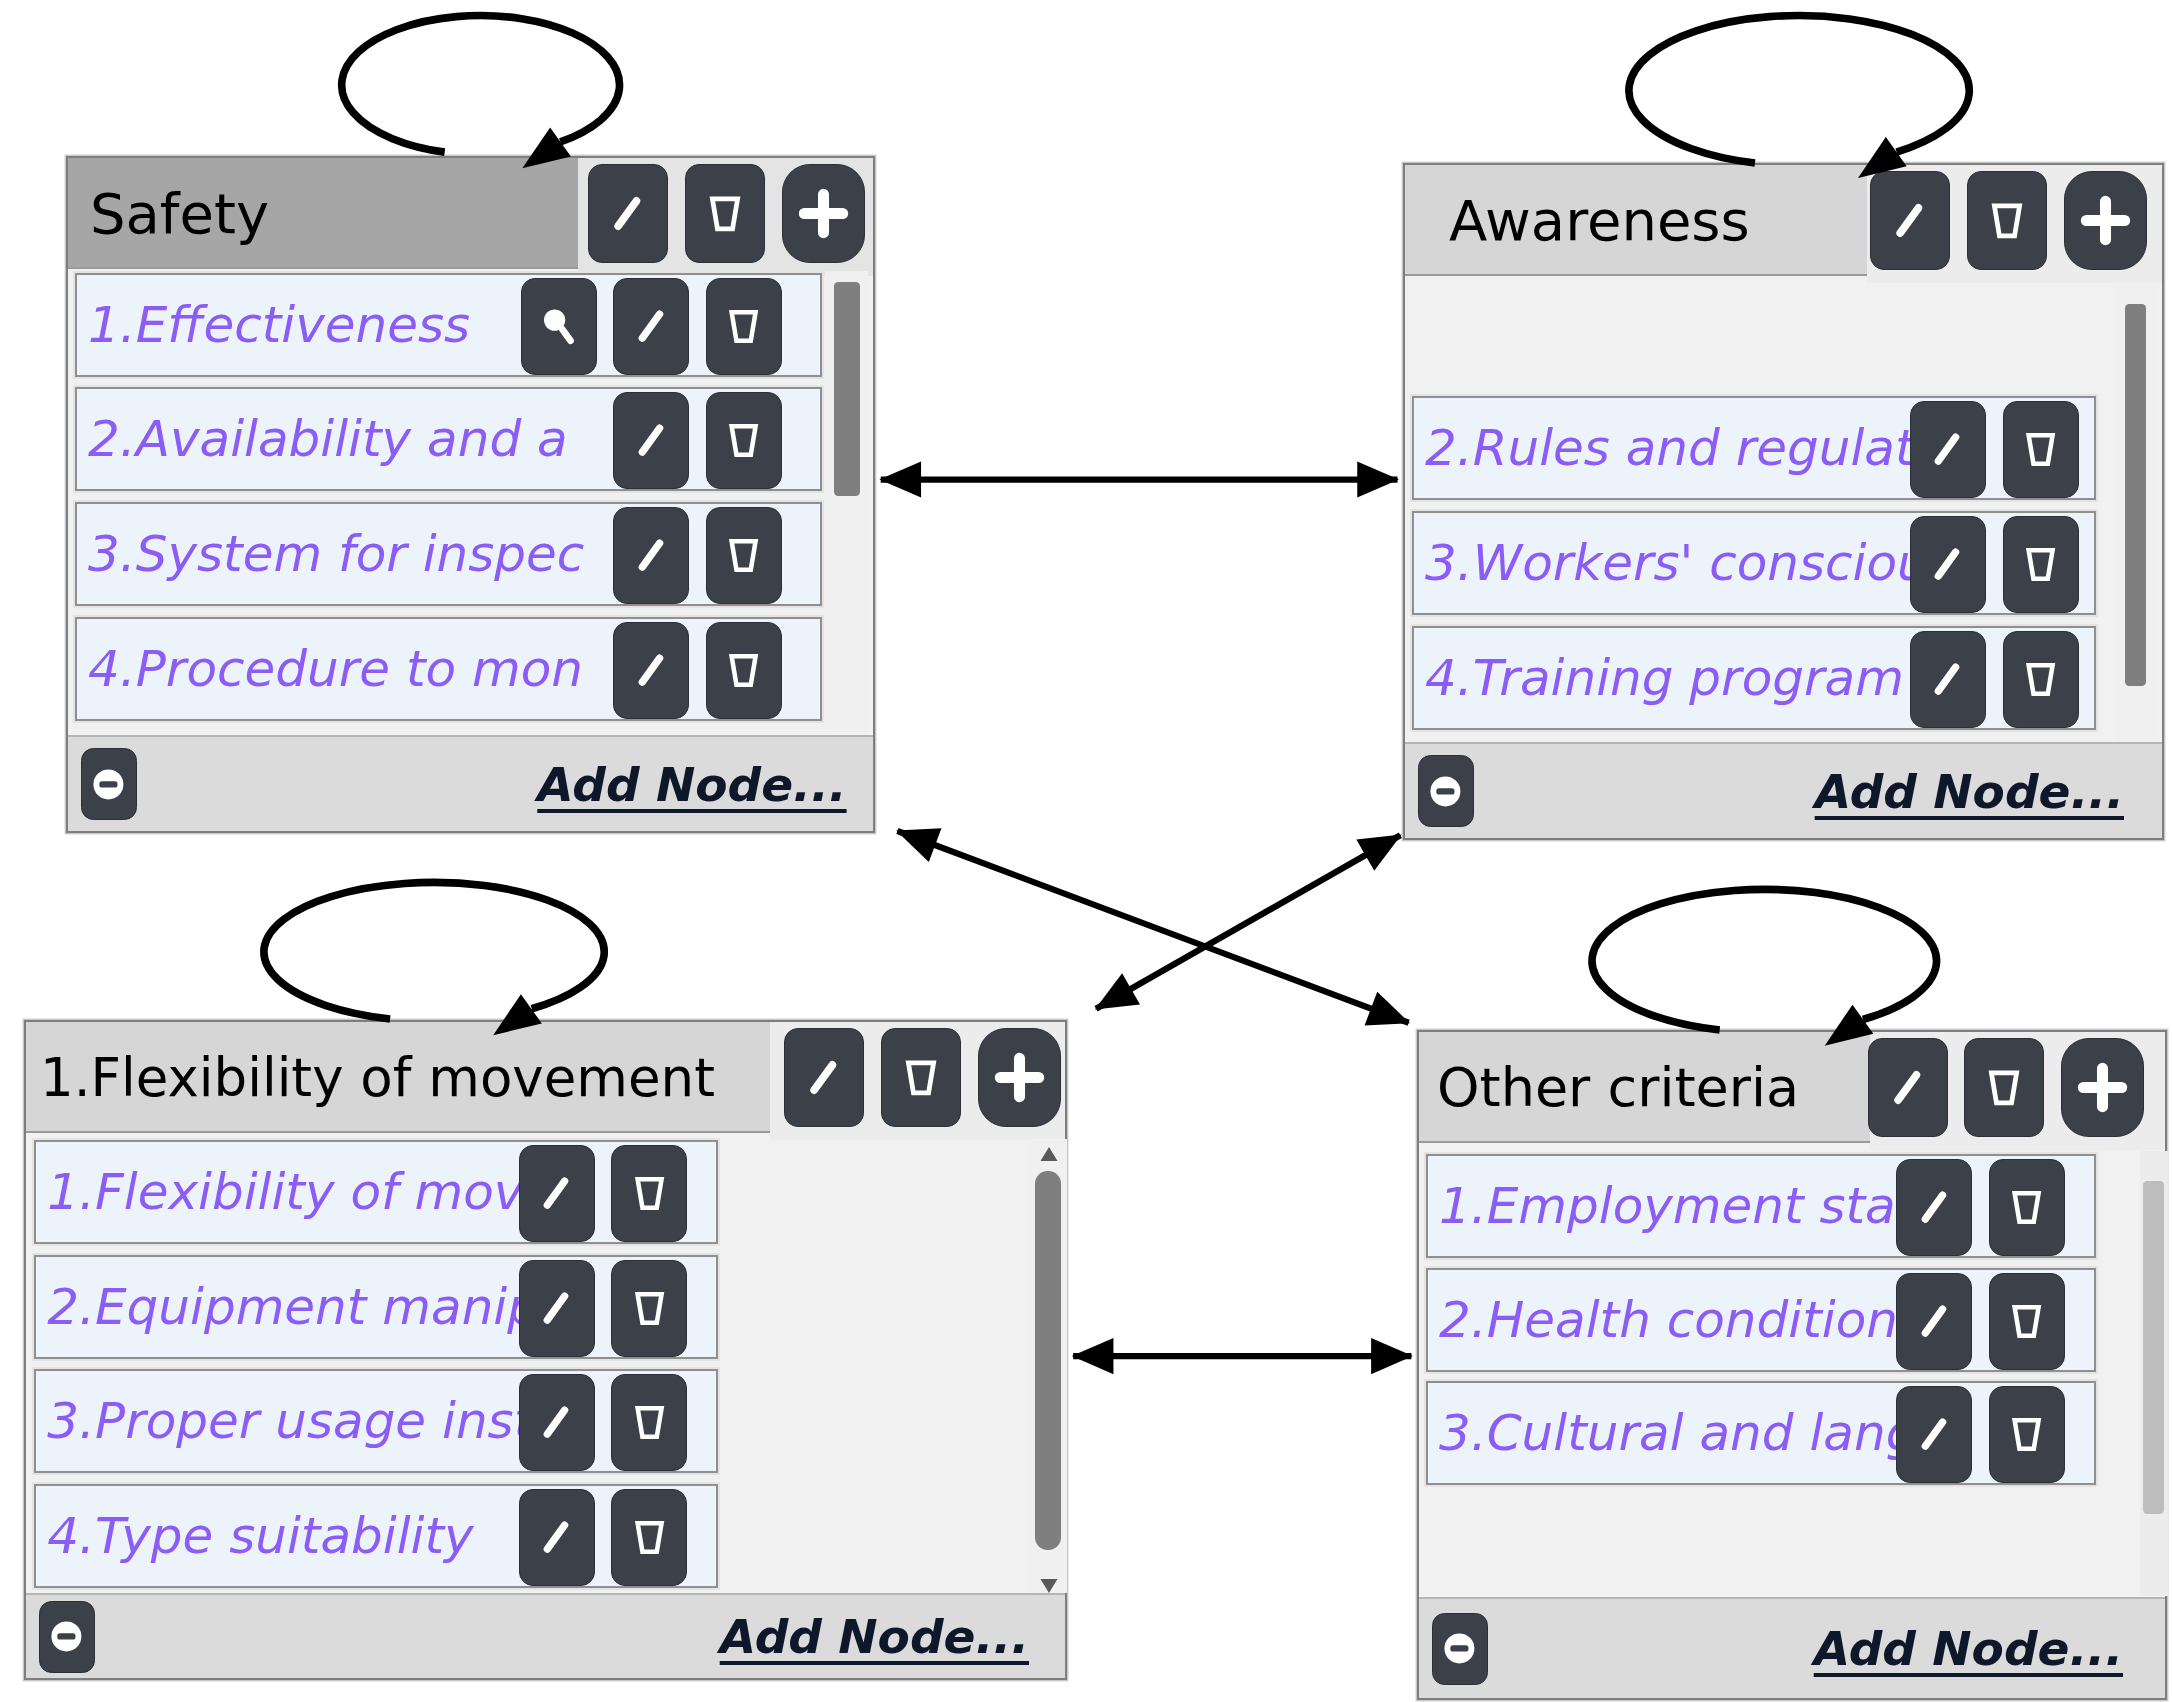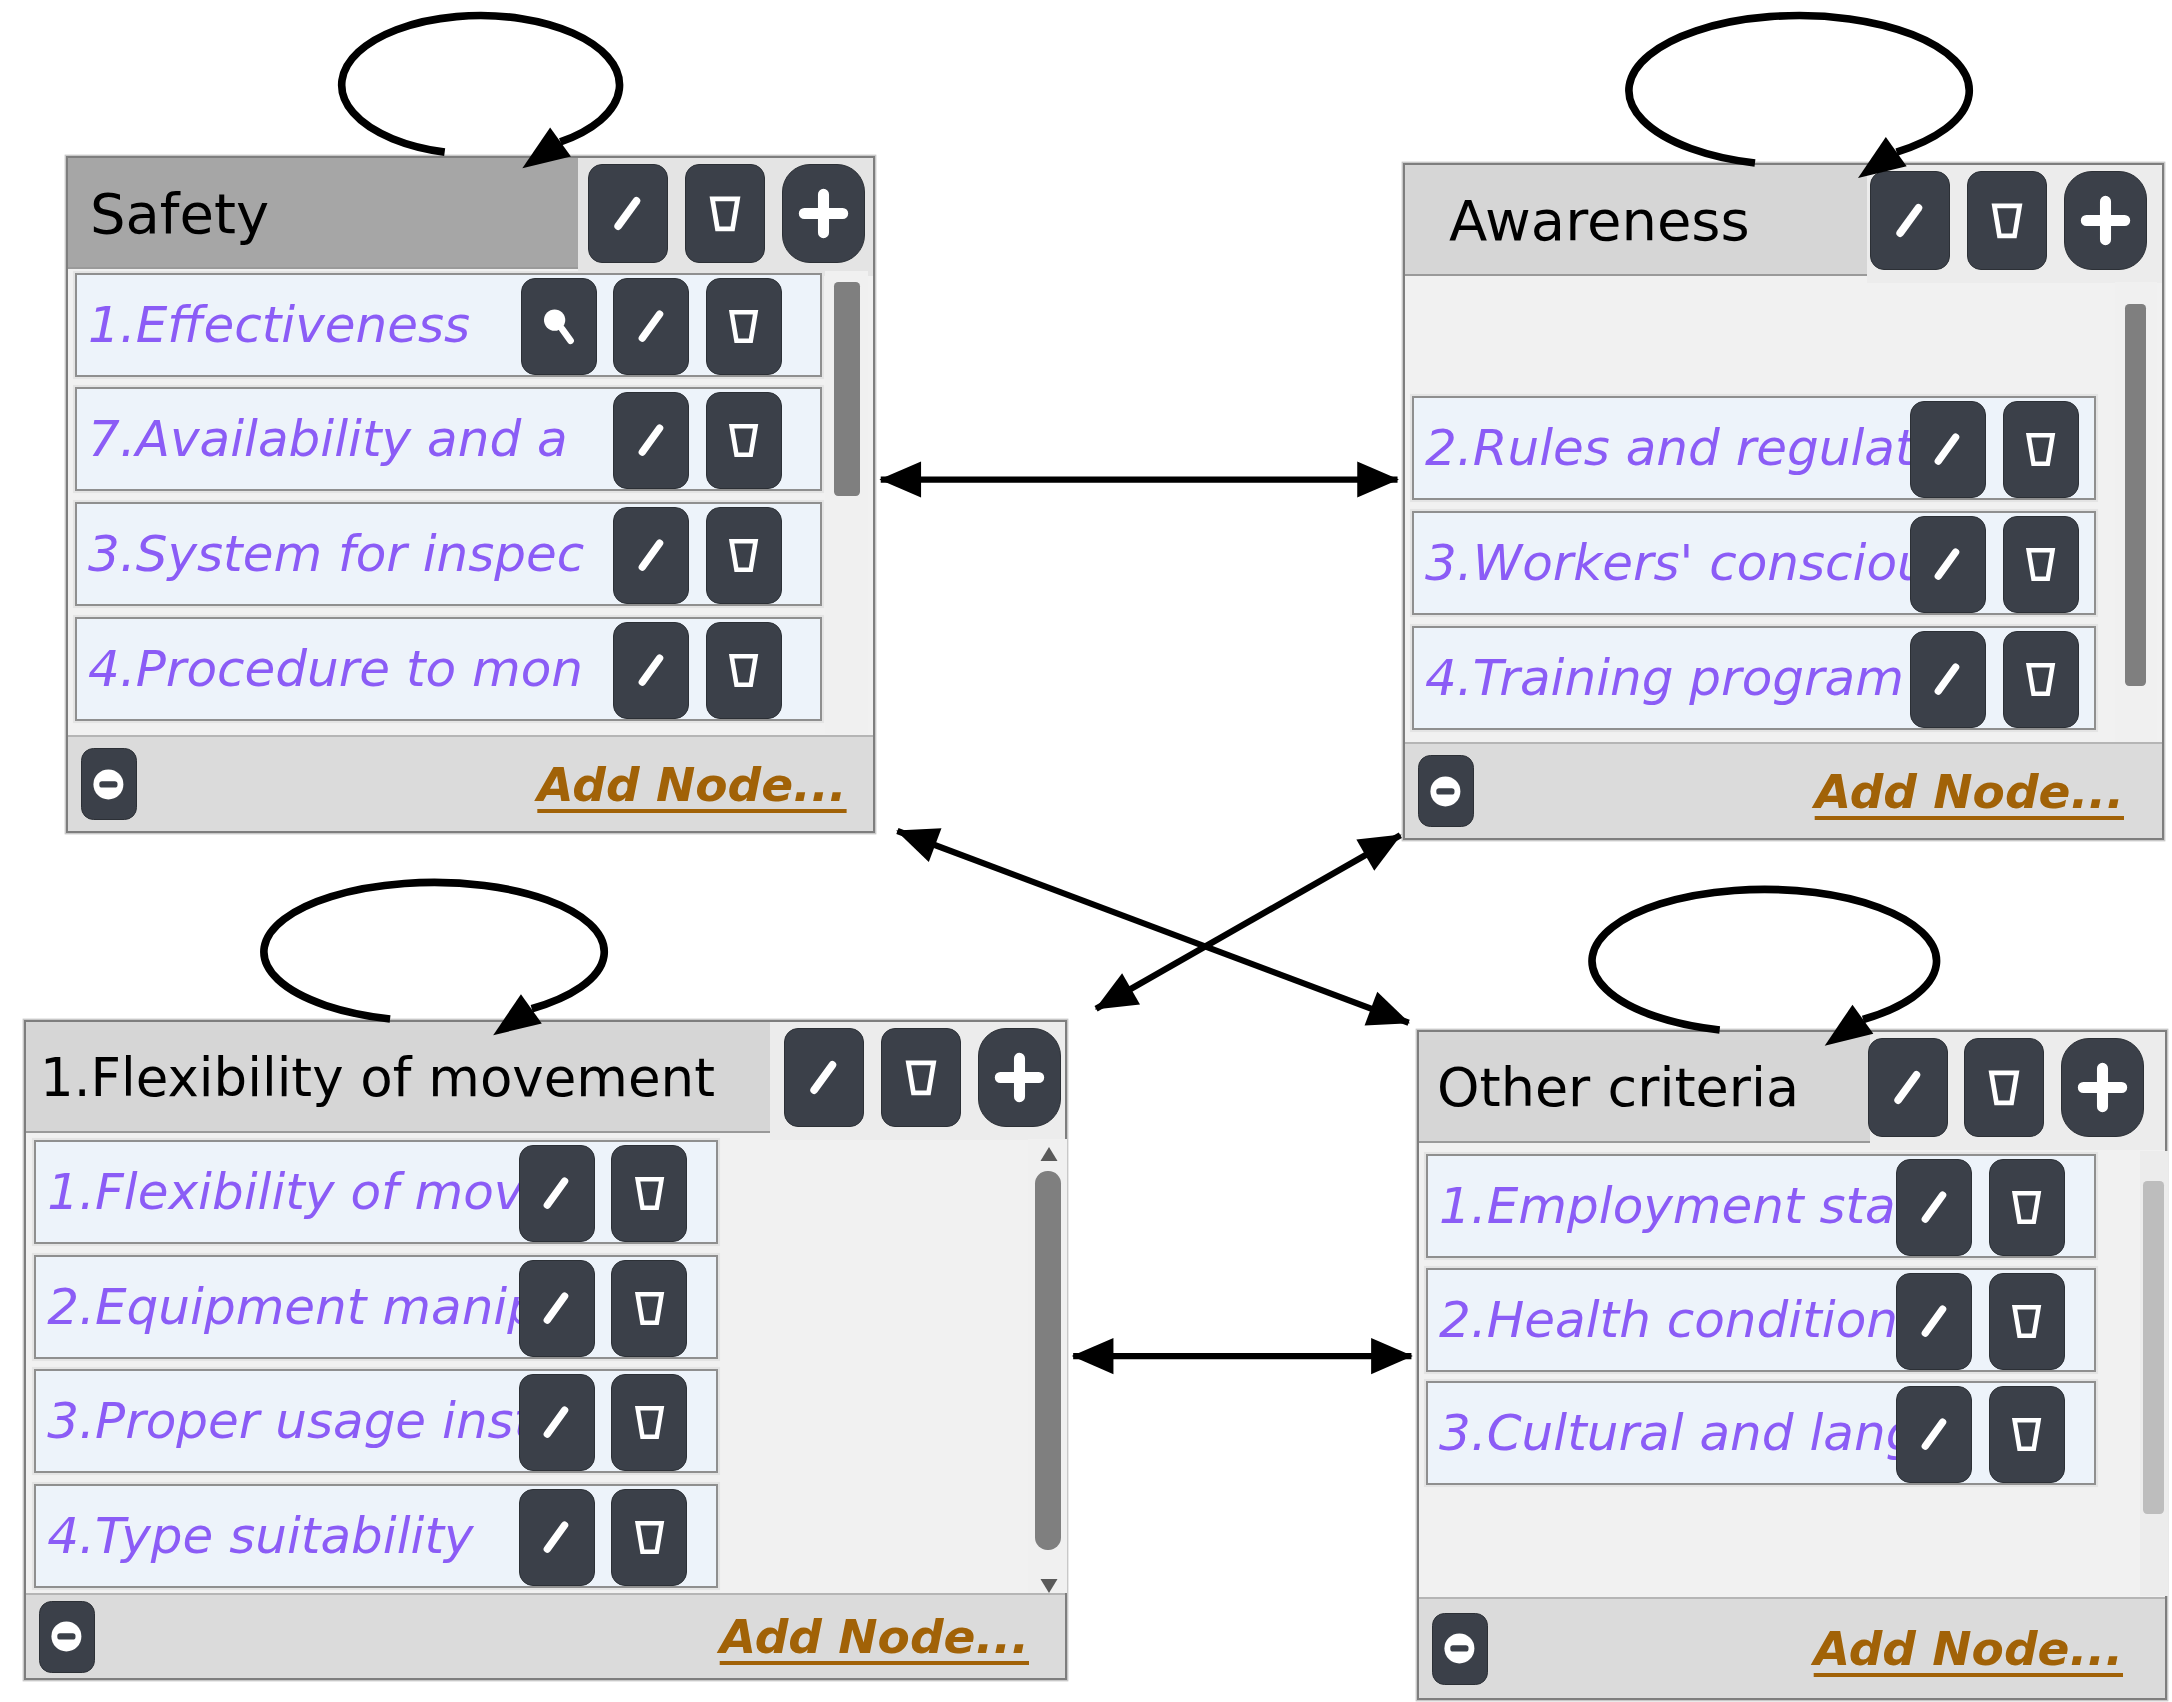--- a/index.html
+++ b/index.html
@@ -32,21 +32,21 @@
   .sthumb.round{border-radius:12.5px;}
   .sthumb.faint{background:#bdbdbd;}
   .sarrow{position:absolute;width:36px;height:31px;}
   .sarrow svg{width:100%;height:100%;}
   .foot{position:absolute;left:0;right:0;bottom:0;background:var(--footer_bg);
         border-top:2.1px solid #b5b5b5;display:flex;align-items:center;
         justify-content:space-between;padding-left:12.5px;box-sizing:border-box;}
   .minusbtn{width:56px;height:72px;background:var(--button_dark);border:1.4px solid #2c3036;
             border-radius:12.5px;padding:5.6px;box-sizing:border-box;cursor:pointer;}
   .minusbtn svg{width:100%;height:100%;}
-  .addnode{font-style:italic;font-weight:600;font-size:47px;color:#a16207;cursor:pointer;
+  .addnode{font-style:italic;font-weight:600;font-size:47px;color:#0f172a;cursor:pointer;
            text-decoration:underline;text-decoration-thickness:3.5px;text-underline-offset:8.3px;white-space:nowrap;}
   #arrows{position:absolute;left:0;top:0;pointer-events:none;}
 </style>
 </head>
 <body>
 
 <div id="stage">
   <div id="panels">
       <section class="panel selected" style="left: 66px; top: 156px; width: 809px; height: 677px;">
         <header class="hdr" style="height: 111px;">
@@ -85,21 +85,21 @@
               </svg>
             </button>
             <button class="ibtn sm">
               <svg viewBox="0 0 40 40">
                 <path d="M11 9.5h18l-3.6 21.5H14.6Z" fill="none" stroke="#fff" stroke-width="3.4"></path>
               </svg>
             </button>
           </div>
         </div>
         <div class="row" style="left: 7px; top: 229px; width: 747px; height: 104px;">
-          <span class="rlabel">7.Availability and a</span>
+          <span class="rlabel">2.Availability and a</span>
           <div class="btns rowbtns" style="right: 38px;">
             <button class="ibtn sm">
               <svg viewBox="0 0 40 40">
                 <line x1="13" y1="29" x2="26" y2="11" stroke="#fff" stroke-width="5.5" stroke-linecap="round"></line>
               </svg>
             </button>
             <button class="ibtn sm">
               <svg viewBox="0 0 40 40">
                 <path d="M11 9.5h18l-3.6 21.5H14.6Z" fill="none" stroke="#fff" stroke-width="3.4"></path>
               </svg>

